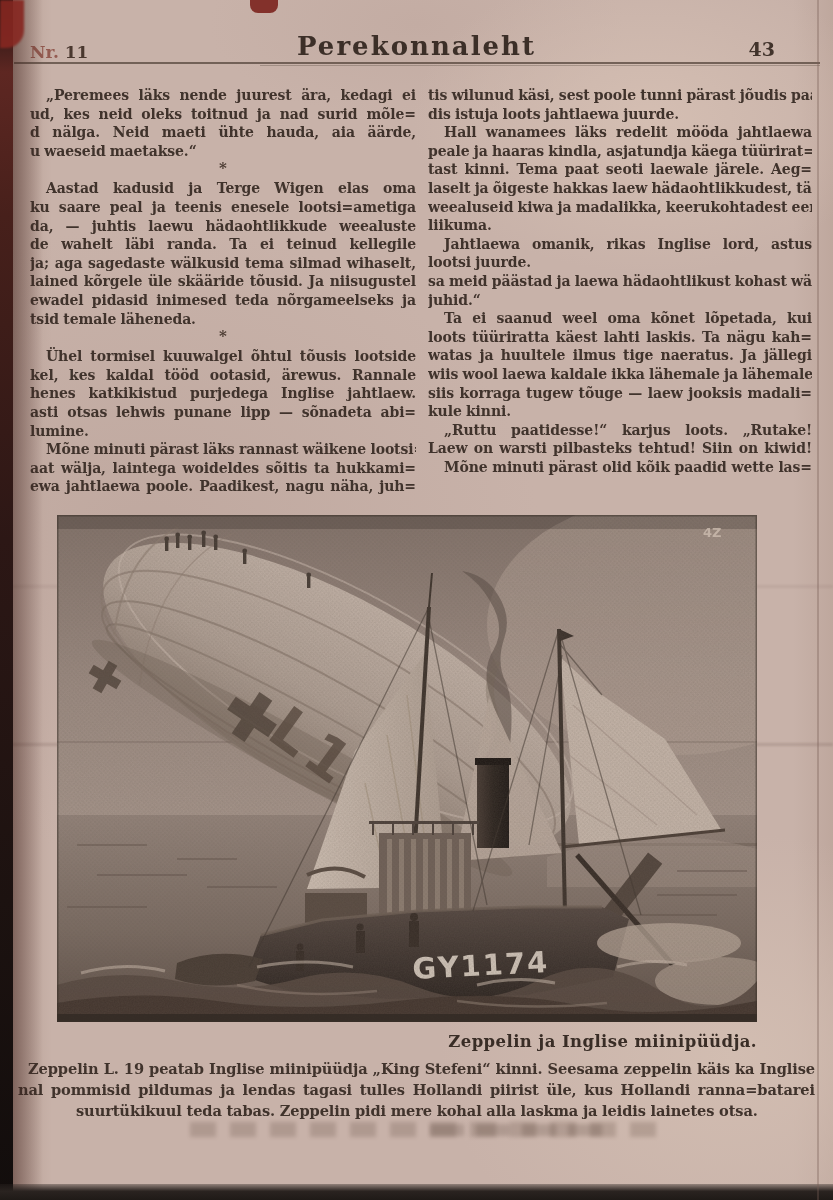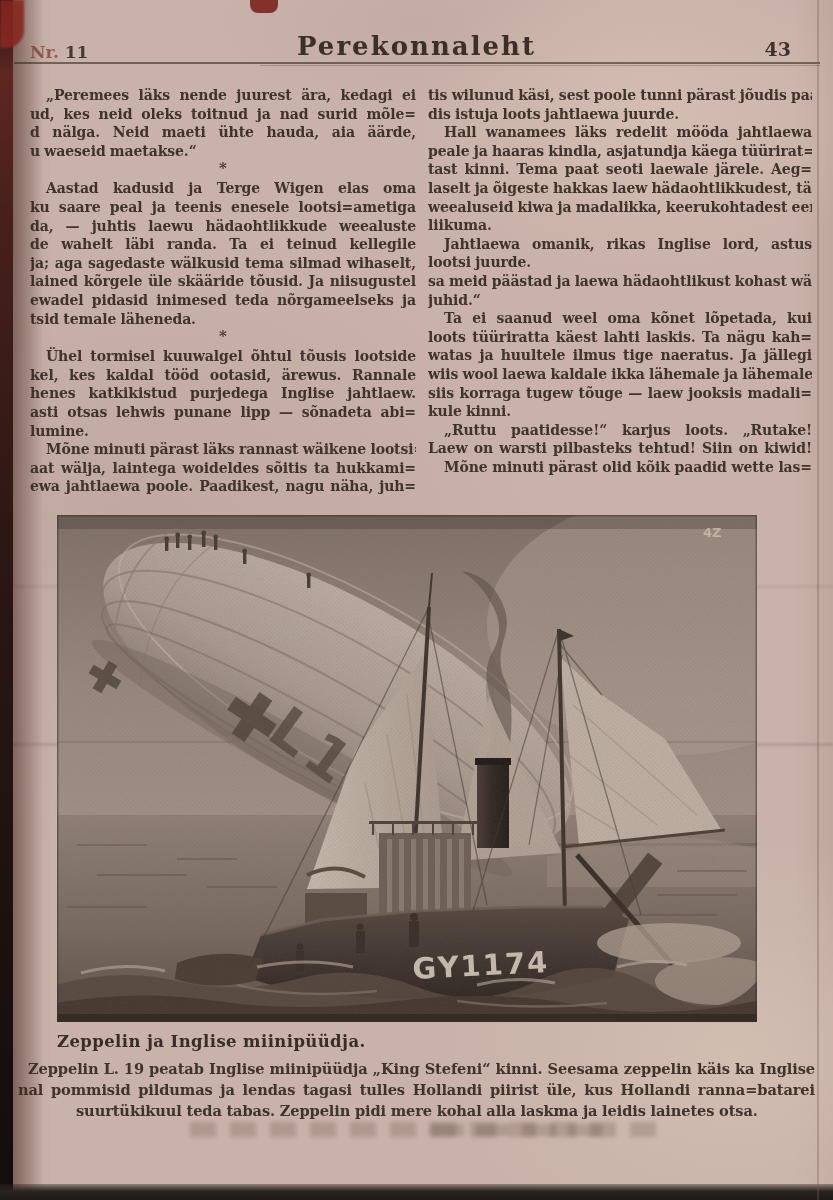--- a/index.html
+++ b/index.html
@@ -27,38 +27,38 @@
   .bottom-edge{position:absolute;left:0;top:1184px;width:833px;height:16px;
     background:linear-gradient(180deg,rgba(44,37,34,.35),#2a2320 45%,#1f1a17);}
   .right-crease{position:absolute;left:817px;top:0;width:2px;height:1200px;background:rgba(120,95,85,.35);}
   .crease{position:absolute;left:0;width:833px;height:3px;background:rgba(74,52,42,.16);filter:blur(1px);}
 
   
   .issue{position:absolute;left:30px;top:42px;font-size:17px;font-weight:bold;color:#4a382f;}
   .issue .pfx{color:#7e372c;opacity:.7;}
   .masthead{position:absolute;left:0;top:31px;width:833px;text-align:center;
     font-size:26px;font-weight:bold;color:#3c2f28;letter-spacing:2px;}
-  .pageno{position:absolute;right:42px;top:38px;font-size:19px;font-weight:bold;color:#41332b;}
+  .pageno{position:absolute;right:58px;top:38px;font-size:19px;font-weight:bold;color:#41332b;}
   .rule{position:absolute;left:14px;top:62px;width:806px;height:2px;background:#5d4c42;opacity:.8;}
   .rule2{position:absolute;left:260px;top:65px;width:560px;height:1px;background:#5d4c42;opacity:.35;}
 
   
   .col{position:absolute;top:86px;color:#40332c;font-weight:bold;}
   .col.left{left:30px;width:386px;}
   .col.right{left:428px;width:384px;}
   .line{height:18.6px;line-height:18.6px;font-size:14px;letter-spacing:-0.1px;word-spacing:-0.5px;
     text-align:justify;text-align-last:justify;overflow:hidden;white-space:nowrap;}
   .line.end{text-align-last:left;white-space:normal;}
   .line.ind{text-indent:16px;}
   .sep{height:19px;line-height:16px;text-align:center;font-size:15px;color:#4a3a31;}
 
   
   figure{position:absolute;left:57px;top:515px;width:700px;height:596px;margin:0;}
   figure svg{display:block;}
-  .caption{position:absolute;left:57px;top:1032px;width:700px;text-align:left;
+  .caption{position:absolute;left:57px;top:1032px;width:700px;text-align:right;
     font-size:16.5px;font-weight:bold;color:#392d26;letter-spacing:.4px;}
 
   
   .footer{position:absolute;left:18px;top:1058px;width:797px;color:#40332c;font-weight:bold;}
   .fline{height:21px;line-height:21px;font-size:14.6px;letter-spacing:-0.1px;word-spacing:-0.3px;
     text-align:justify;text-align-last:justify;white-space:nowrap;overflow:hidden;}
   .fline:first-child{text-indent:10px;}
   .fline:last-child{text-align-last:left;padding-left:58px;white-space:normal;}
 
   

